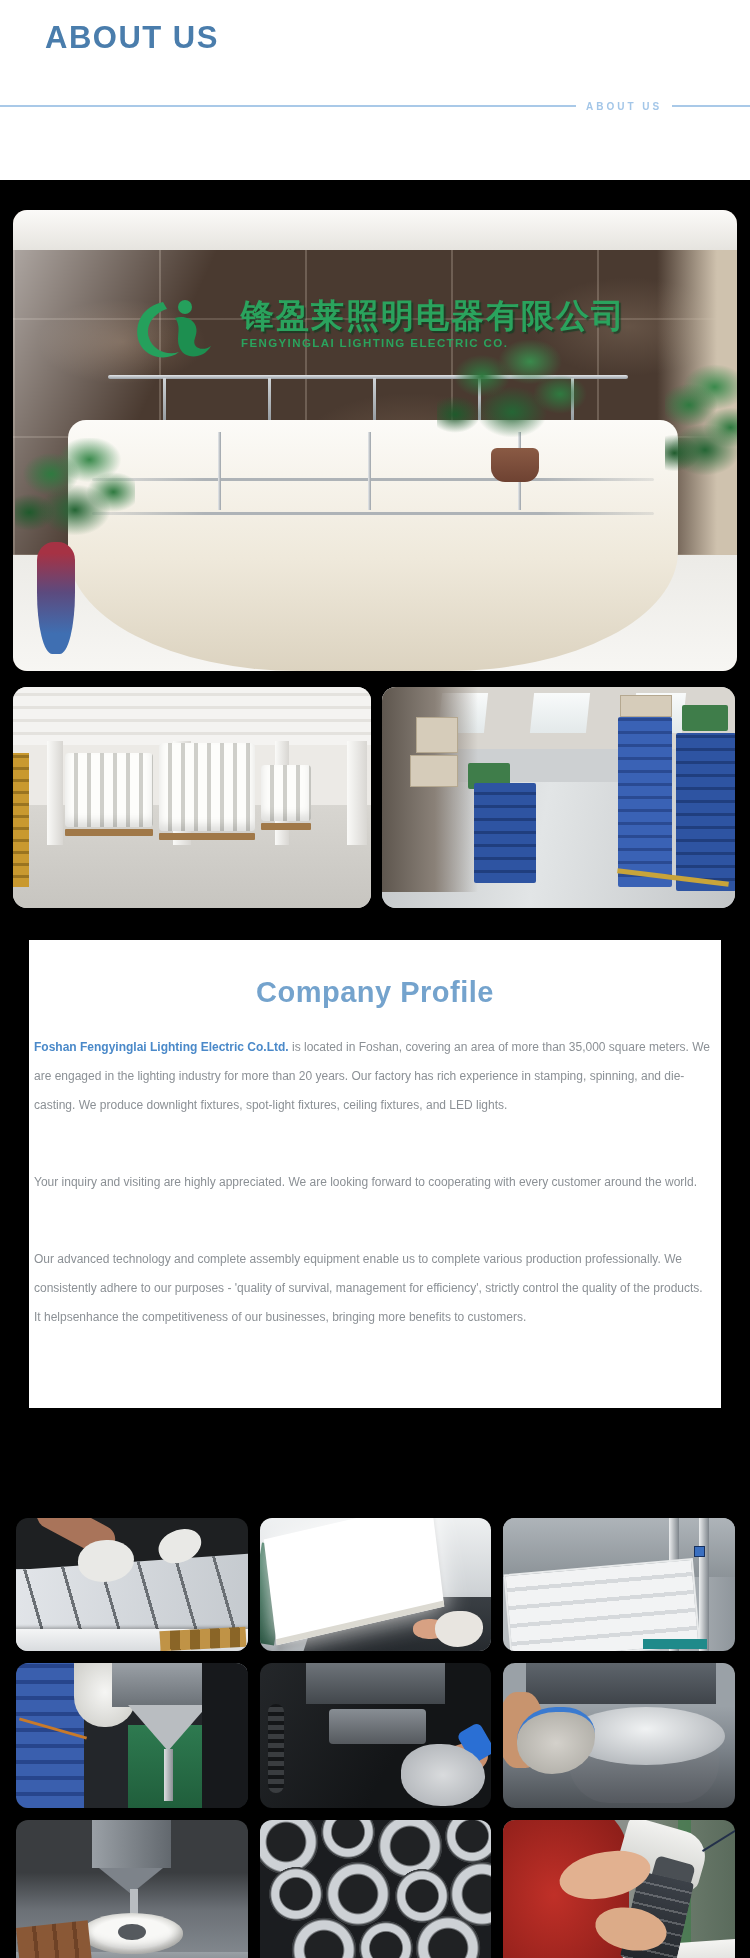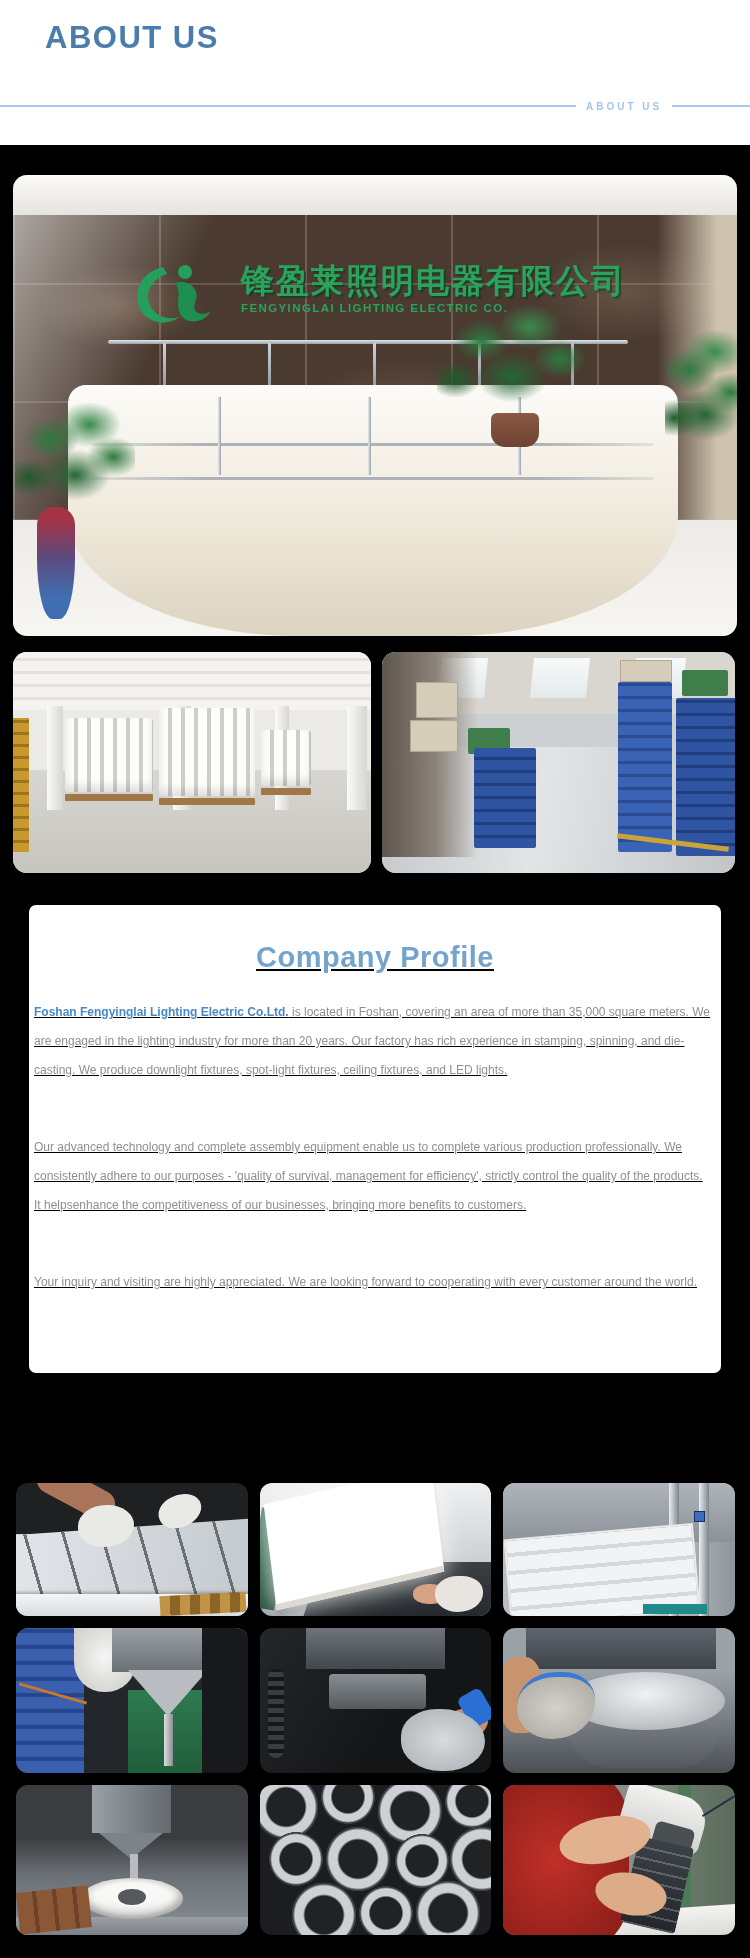--- a/index.html
+++ b/index.html
@@ -1,20 +1,20 @@
 <!DOCTYPE html>
 <html><head>
 <meta charset="utf-8">
 <style>
   html,body{margin:0;padding:0;}
   body{width:750px;height:1958px;background:#ffffff;font-family:"Liberation Sans",sans-serif;overflow:hidden;position:relative;}
   .abs{position:absolute;}
 
   
-  .header{position:relative;height:145px;background:#ffffff;}
+  .header{position:relative;height:180px;background:#ffffff;}
   .page-title{position:absolute;left:45px;top:20px;margin:0;font-size:31px;font-weight:bold;letter-spacing:1.5px;color:#4a7dac;}
   .divider{position:absolute;left:0;right:0;top:101px;height:10px;display:flex;align-items:center;}
   .divider .line-l{height:2px;background:#a9c9e8;width:576px;}
   .divider .line-r{height:2px;background:#a9c9e8;flex:1;}
   .divider .divider-label{color:#a3c6e8;font-size:10px;font-weight:bold;letter-spacing:3px;margin:0 10px;white-space:nowrap;}
 
   
   .main{position:relative;height:1813px;background:#000000;}
   .photo{position:absolute;border-radius:14px;overflow:hidden;}
 
@@ -72,21 +72,21 @@
   .wr-win{top:6px;height:40px;background:linear-gradient(#f8fafa,#e3e9ea);transform:skewX(-6deg);}
   .wr-left{left:0;top:0;width:96px;height:205px;background:linear-gradient(90deg,#5e564e,#8a8178 55%,rgba(138,129,120,0));}
   .wr-box{position:absolute;background:#d6ccba;border:1px solid #b5a890;}
   .wr-floor{left:0;top:95px;width:100%;height:126px;background:linear-gradient(100deg,#c4c7c9,#e2e5e6 45%,#c2c5c7);}
   .wr-crate{position:absolute;background:repeating-linear-gradient(0deg,#2e54a2 0 10px,#203e7e 10px 13px);border-radius:2px;}
   .wr-crate.lt{background:repeating-linear-gradient(0deg,#3a62b5 0 10px,#2a4a92 10px 13px);}
   .wr-green{position:absolute;background:#3f7d4a;border-radius:2px;}
   .wr-yellow{right:6px;top:188px;width:112px;height:5px;background:#c9a43a;transform:rotate(7deg);}
 
   
-  .card{position:absolute;left:29px;top:760px;width:692px;height:468px;background:#ffffff;border-radius:7px;overflow:hidden;text-decoration:underline;}
+  .card{position:absolute;left:29px;top:760px;width:692px;height:468px;background:#ffffff;border-radius:0;overflow:hidden;}
   .card h2{margin:36px 0 24px 0;text-align:center;font-size:29px;font-weight:bold;color:#74a3cd;letter-spacing:.5px;}
   .card p{margin:0 0 48px 0;padding:0 10px 0 5px;font-size:12px;line-height:29px;color:#8b9095;}
   .card p .lead{color:#4a89c9;font-weight:bold;}
 
   
   .grid{position:absolute;left:16px;top:1338px;width:719px;display:grid;grid-template-columns:repeat(3,1fr);grid-template-rows:133px 145px 150px;gap:12px;}
   .tile{position:relative;border-radius:12px;overflow:hidden;background:#777;}
   .tile .abs{position:absolute;}
 
   .t1{background:linear-gradient(180deg,#1e2022 0 38%,#caced2 38%);}
@@ -257,22 +257,22 @@
       <div class="wr-crate" style="left:294px;top:46px;width:60px;height:158px"></div>
       <div class="abs wr-green" style="left:300px;top:18px;width:46px;height:26px"></div>
       <div class="wr-box" style="left:238px;top:8px;width:50px;height:20px"></div>
       <div class="abs wr-yellow"></div>
     </div>
   </div>
 
   <div class="card">
     <h2>Company Profile</h2>
     <p><span class="lead">Foshan Fengyinglai Lighting Electric Co.Ltd.</span><span> is located in Foshan, covering an area of more than 35,000 square meters. We are engaged in the lighting industry for more than 20 years. Our factory has rich experience in stamping, spinning, and die-casting. We produce downlight fixtures, spot-light fixtures, ceiling fixtures, and LED lights.</span></p>
+    <p>Your inquiry and visiting are highly appreciated. We are looking forward to cooperating with every customer around the world.</p>
     <p>Our advanced technology and complete assembly equipment enable us to complete various production professionally. We consistently adhere to our purposes - 'quality of survival, management for efficiency', strictly control the quality of the products. It helpsenhance the competitiveness of our businesses, bringing more benefits to customers.</p>
-    <p>Your inquiry and visiting are highly appreciated. We are looking forward to cooperating with every customer around the world.</p>
   </div>
 
   <div class="grid">
 
     <div class="tile t1" aria-label="panel-frame-assembly-photo">
       <div class="abs t1-arm"></div>
       <div class="abs t1-panel"></div>
       <div class="abs t1-glove" style="left:62px;top:22px;width:56px;height:42px"></div>
       <div class="abs t1-glove" style="left:142px;top:12px;width:44px;height:32px;transform:rotate(-18deg)"></div>
       <div class="abs t1-frame"></div>

